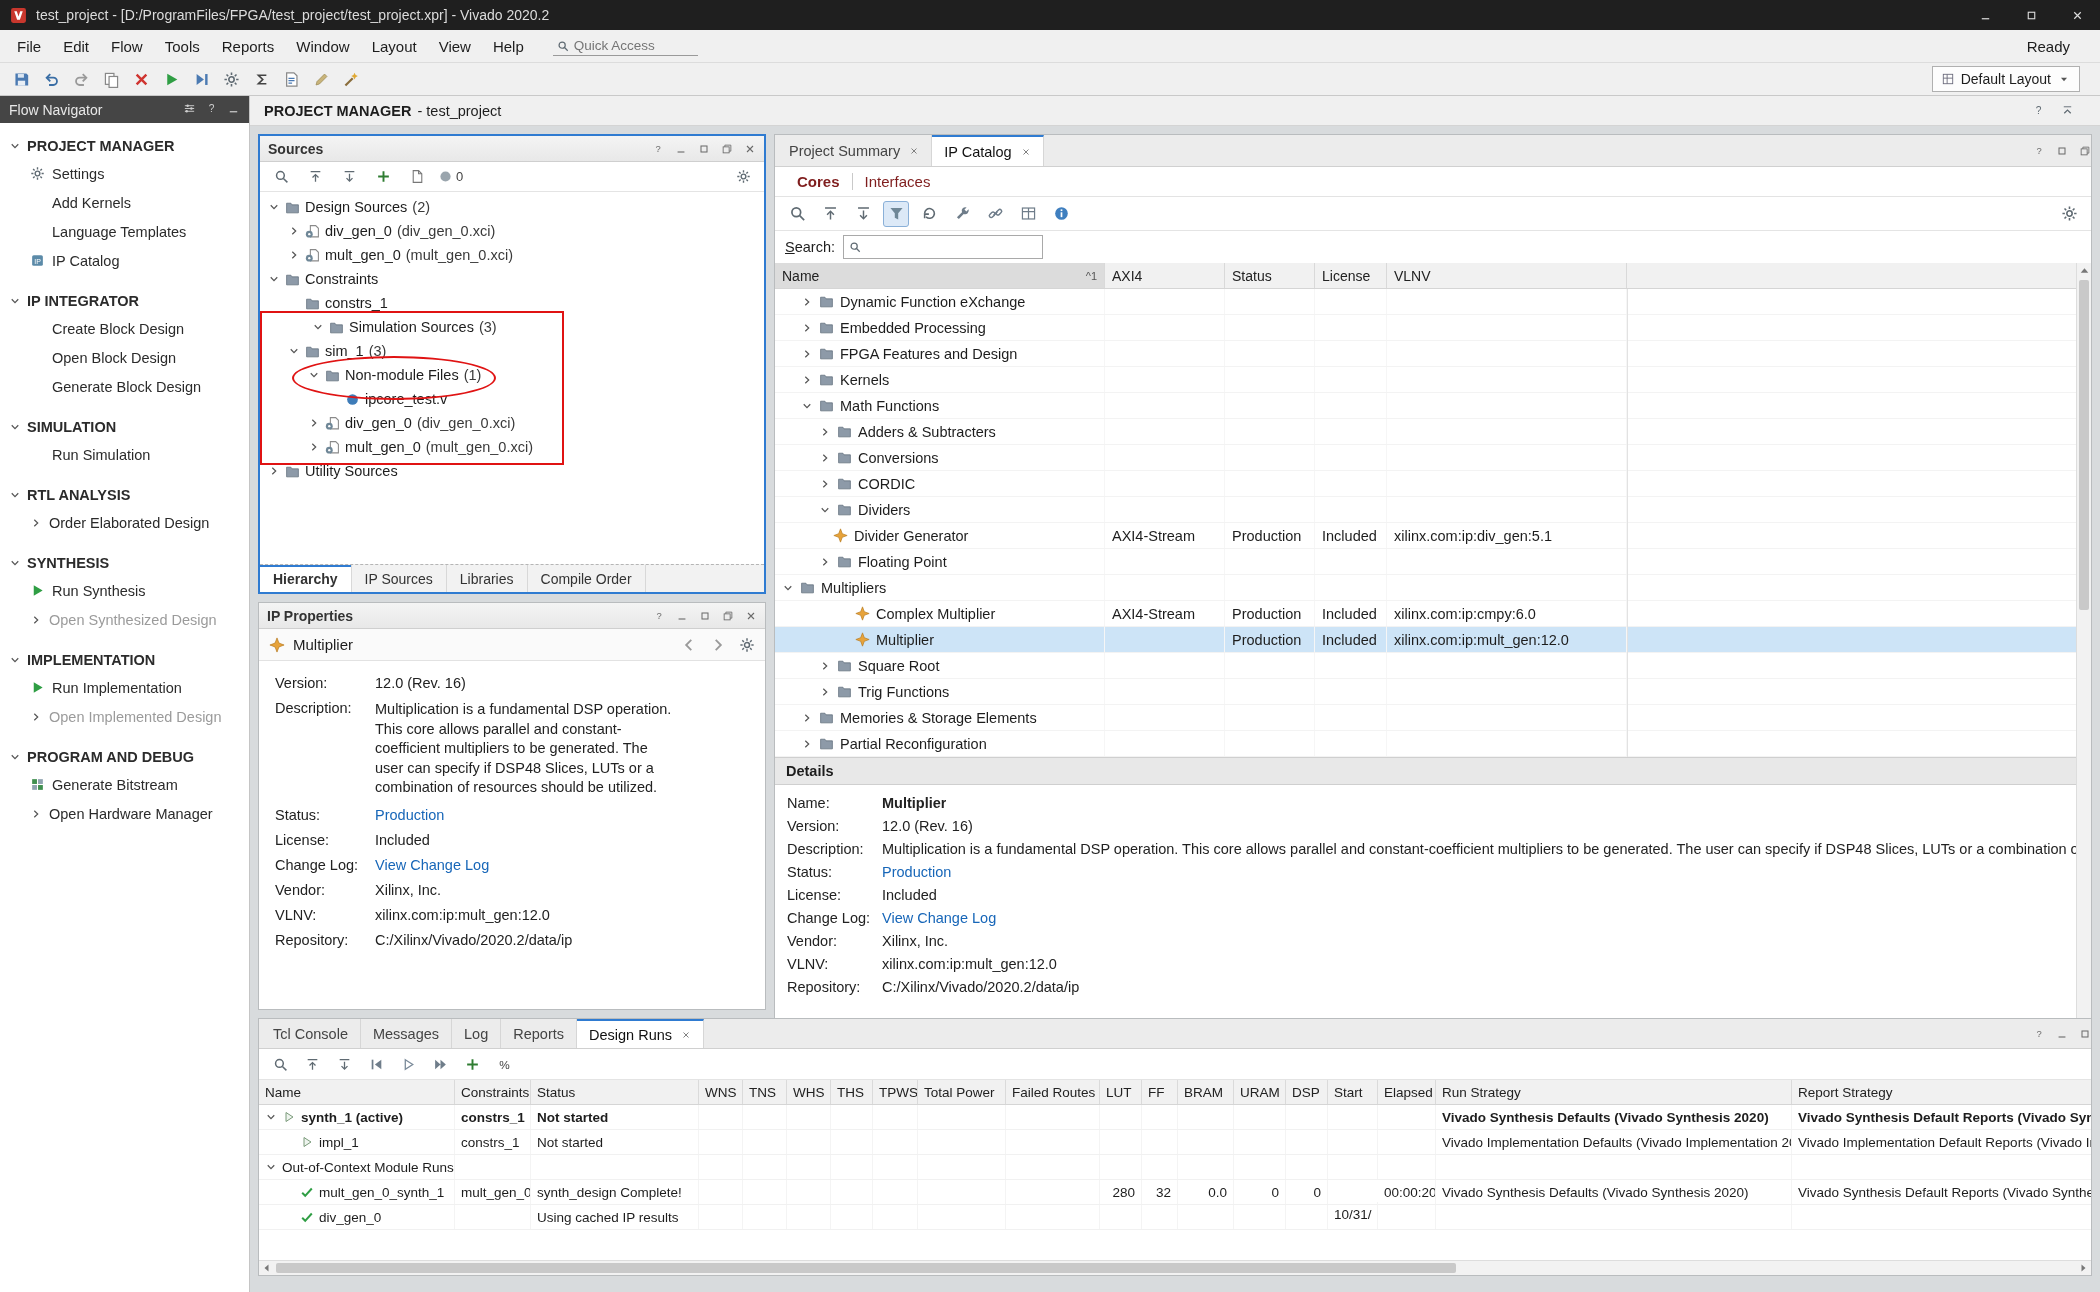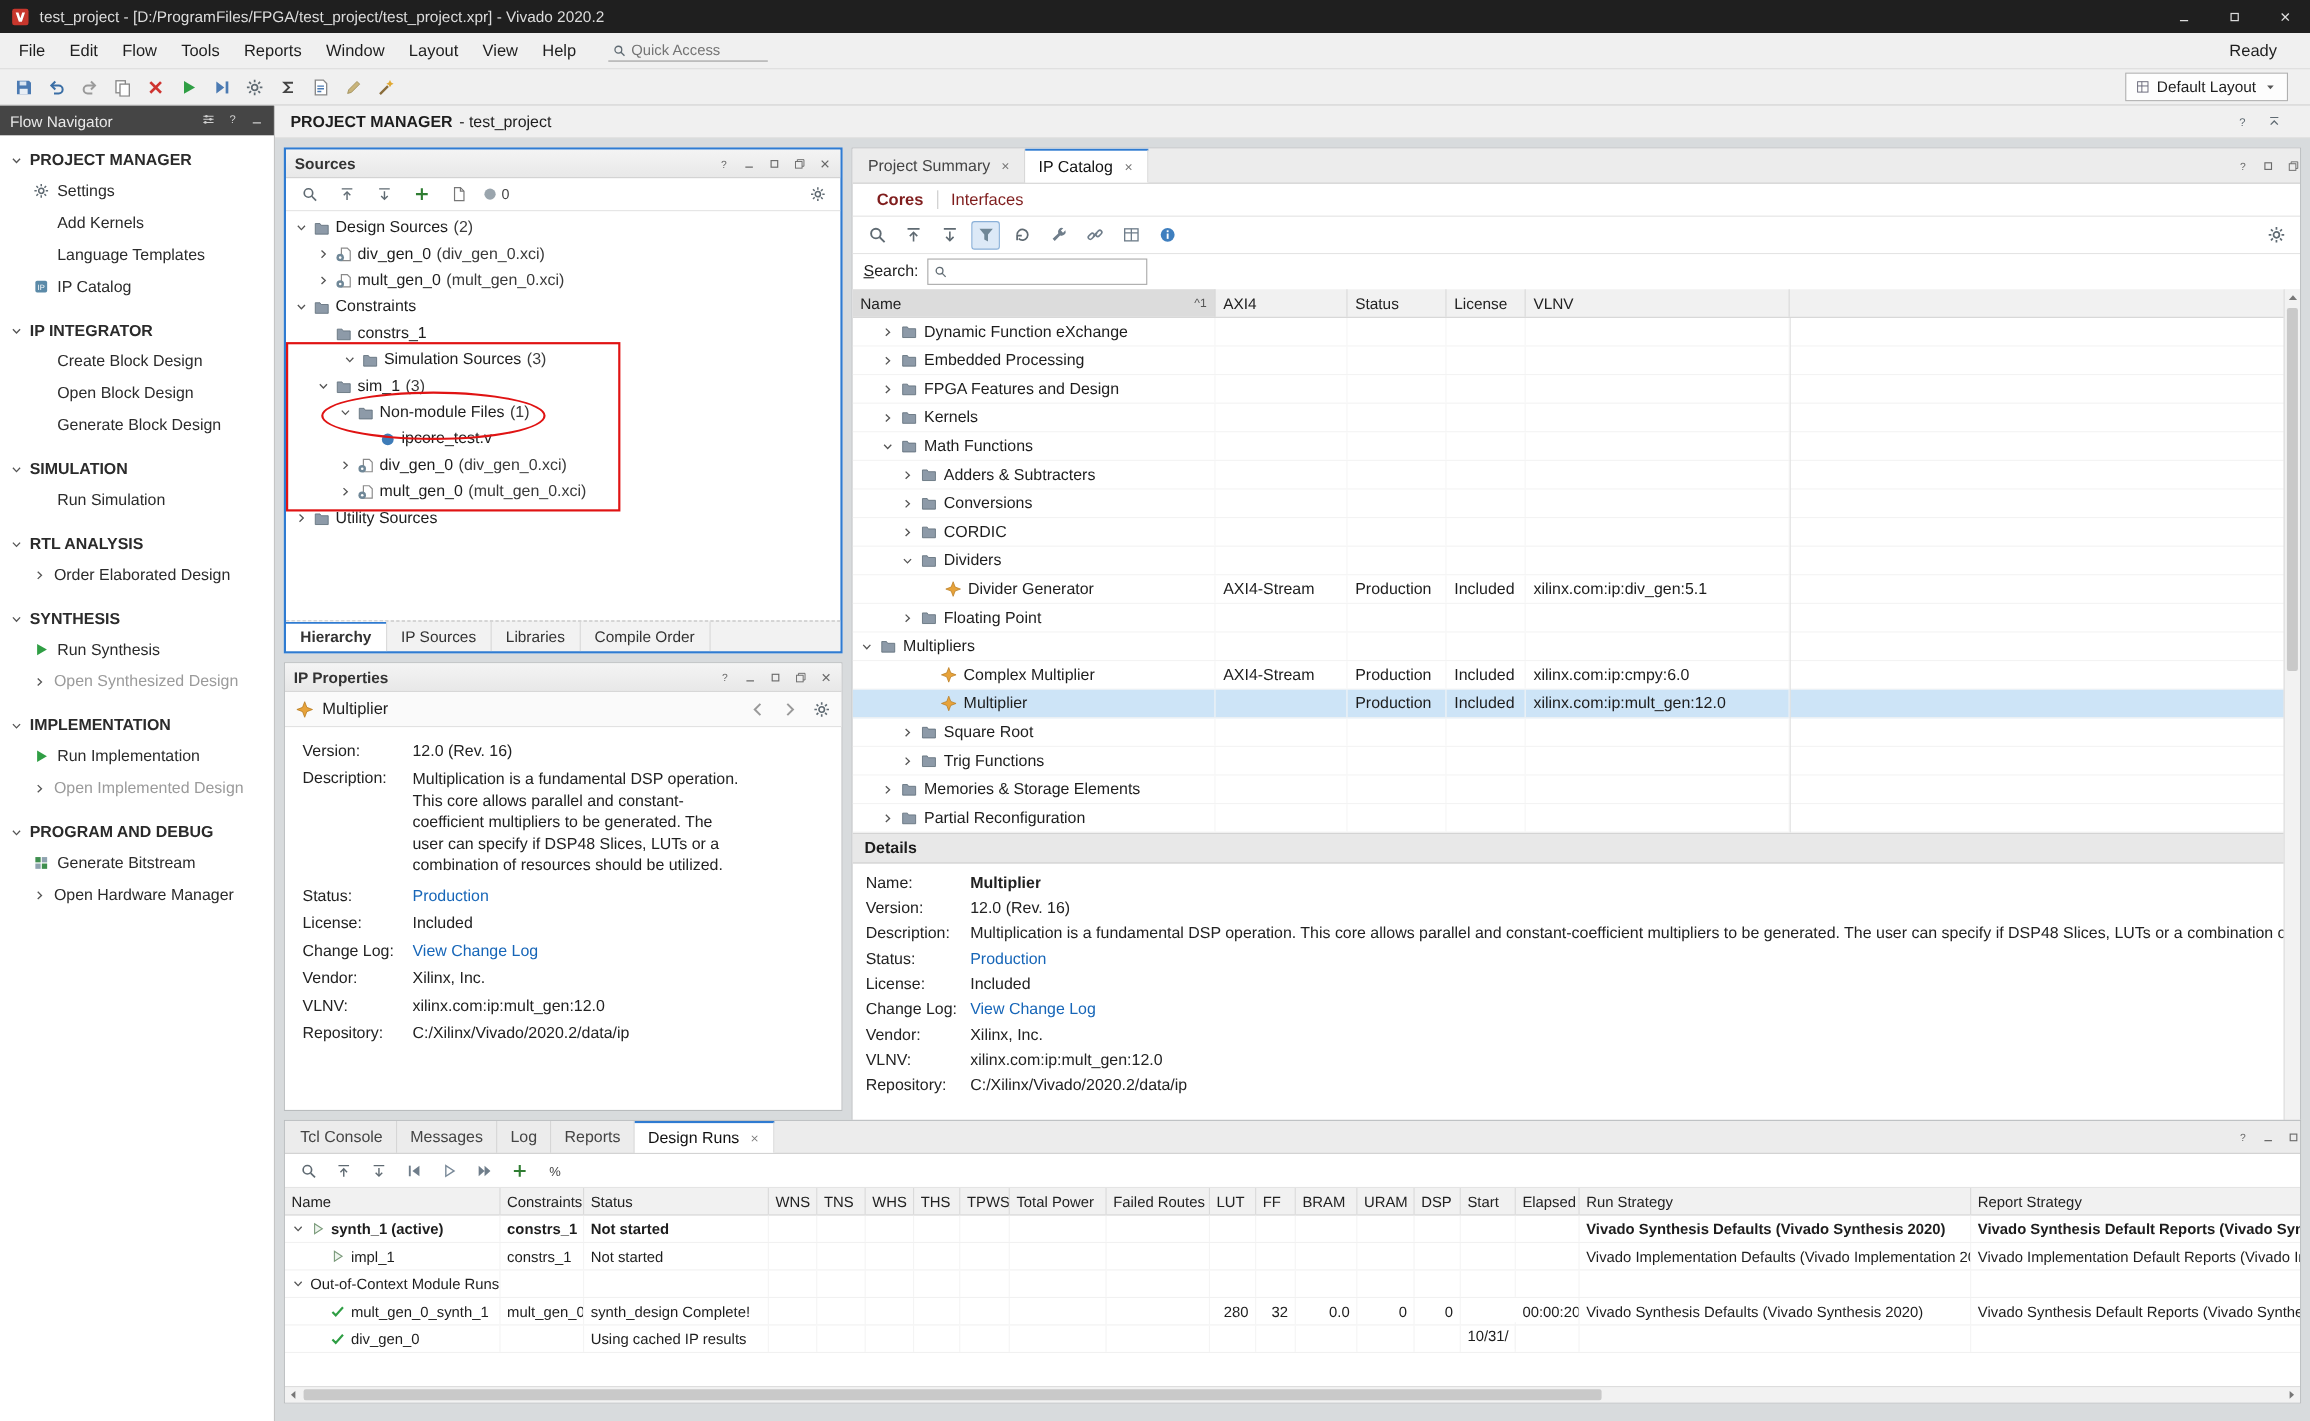--- a/index.html
+++ b/index.html
@@ -1218,21 +1218,21 @@
               </span>
               <span class="tree-label">Dividers</span>
             </div>
             <div class="cat-cell" style="width: 120px;"></div>
             <div class="cat-cell" style="width: 90px;"></div>
             <div class="cat-cell" style="width: 72px;"></div>
             <div class="cat-cell" style="width: 240px;"></div>
             <div class="cat-cell fill"></div>
           </div>
           <div class="cat-row">
-            <div class="cat-cell name" style="width: 330px; padding-left: 66px;">
+            <div class="cat-cell name" style="width: 330px; padding-left: 40px;">
               <span class="exp-spacer"></span>
               <span class="icon">
                 <svg viewBox="0 0 14 14">
                   <path d="M7 .8l1.7 4.5L13.2 7l-4.5 1.7L7 13.2 5.3 8.7.8 7l4.5-1.7z" fill="#e7a33b" stroke="#b5781c" stroke-width=".6"></path>
                 </svg>
               </span>
               <span class="tree-label">Divider Generator</span>
             </div>
             <div class="cat-cell" style="width: 120px;">AXI4-Stream</div>
             <div class="cat-cell" style="width: 90px;">Production</div>

